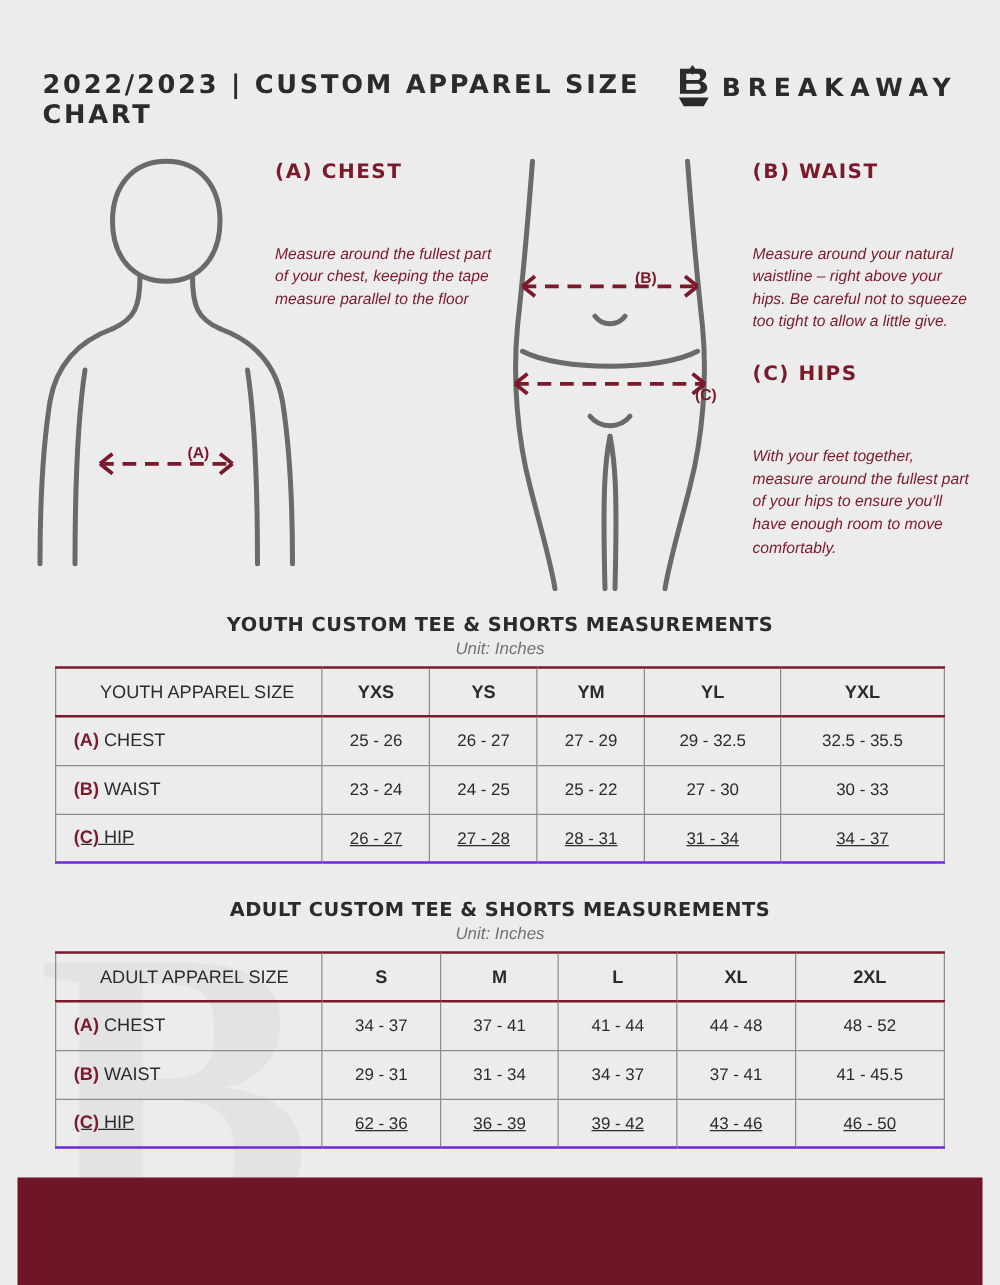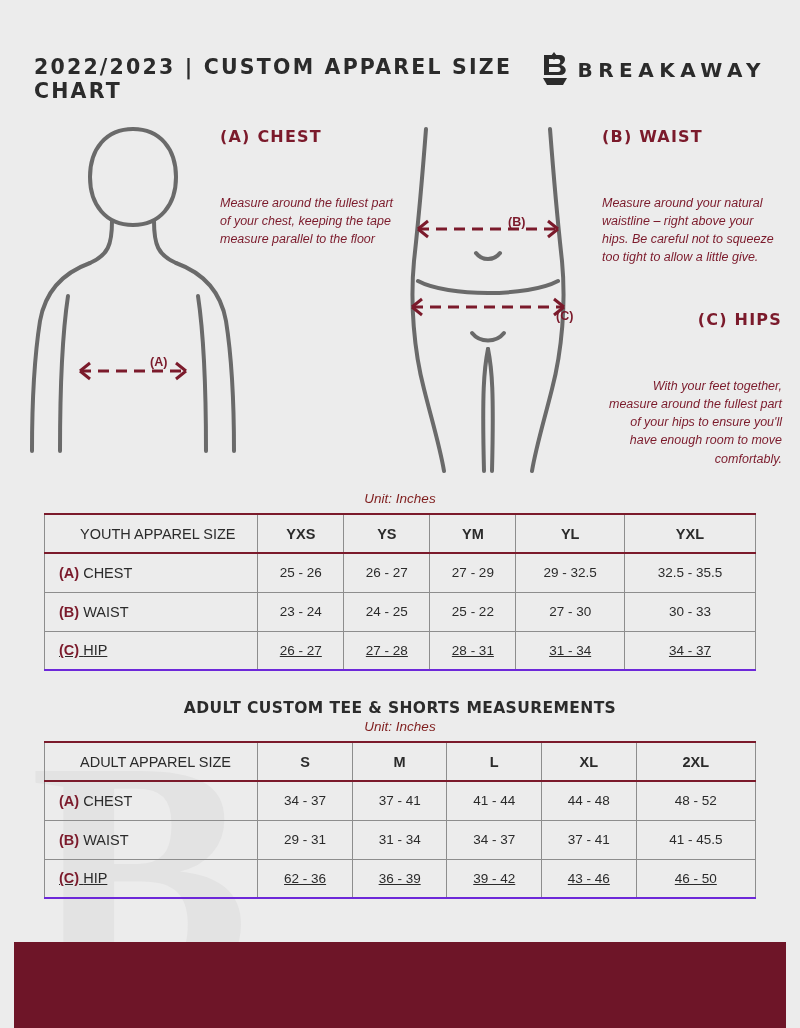--- a/index.html
+++ b/index.html
@@ -109,21 +109,21 @@
     font-size: 15.5px;
     font-weight: bold;
     letter-spacing: 0.4px;
     color: #2b2b2b;
     margin-bottom: 2px;
   }
   .table-unit {
     text-align: center;
     font-size: 13.5px;
     font-style: italic;
-    color: #7f1d1d;
+    color: #737373;
     margin-bottom: 7px;
   }
   table {
     width: 100%;
     border-collapse: collapse;
     background: transparent;
   }
   th, td {
     border: 1px solid #8d8d8d;
     height: 39px;
@@ -232,28 +232,29 @@
     <div class="callout" style="left:220px; top:6px;">
       <h3>(A) CHEST</h3>
       <p>Measure around the fullest part of your chest, keeping the tape measure parallel to the floor</p>
     </div>
 
     <div class="callout wide" style="left:602px; top:6px;">
       <h3>(B) WAIST</h3>
       <p>Measure around your natural waistline – right above your hips. Be careful not to squeeze too tight to allow a little give.</p>
     </div>
 
-    <div class="callout wide" style="left:602px; top:189px;text-align:right;">
+    <div class="callout wide" style="left:602px; top:168px;">
       <h3>(C) HIPS</h3>
       <p>With your feet together, measure around the fullest part of your hips to ensure you'll have enough room to move comfortably.</p>
     </div>
   </div>
 
   <div class="tables">
 
+    <div class="table-title">YOUTH CUSTOM TEE &amp; SHORTS MEASUREMENTS</div>
     <div class="table-unit">Unit: Inches</div>
     <table>
       <thead>
         <tr>
           <th class="rowhead" style="width:30%;">YOUTH APPAREL SIZE</th>
           <th>YXS</th>
           <th>YS</th>
           <th>YM</th>
           <th>YL</th>
           <th>YXL</th>

